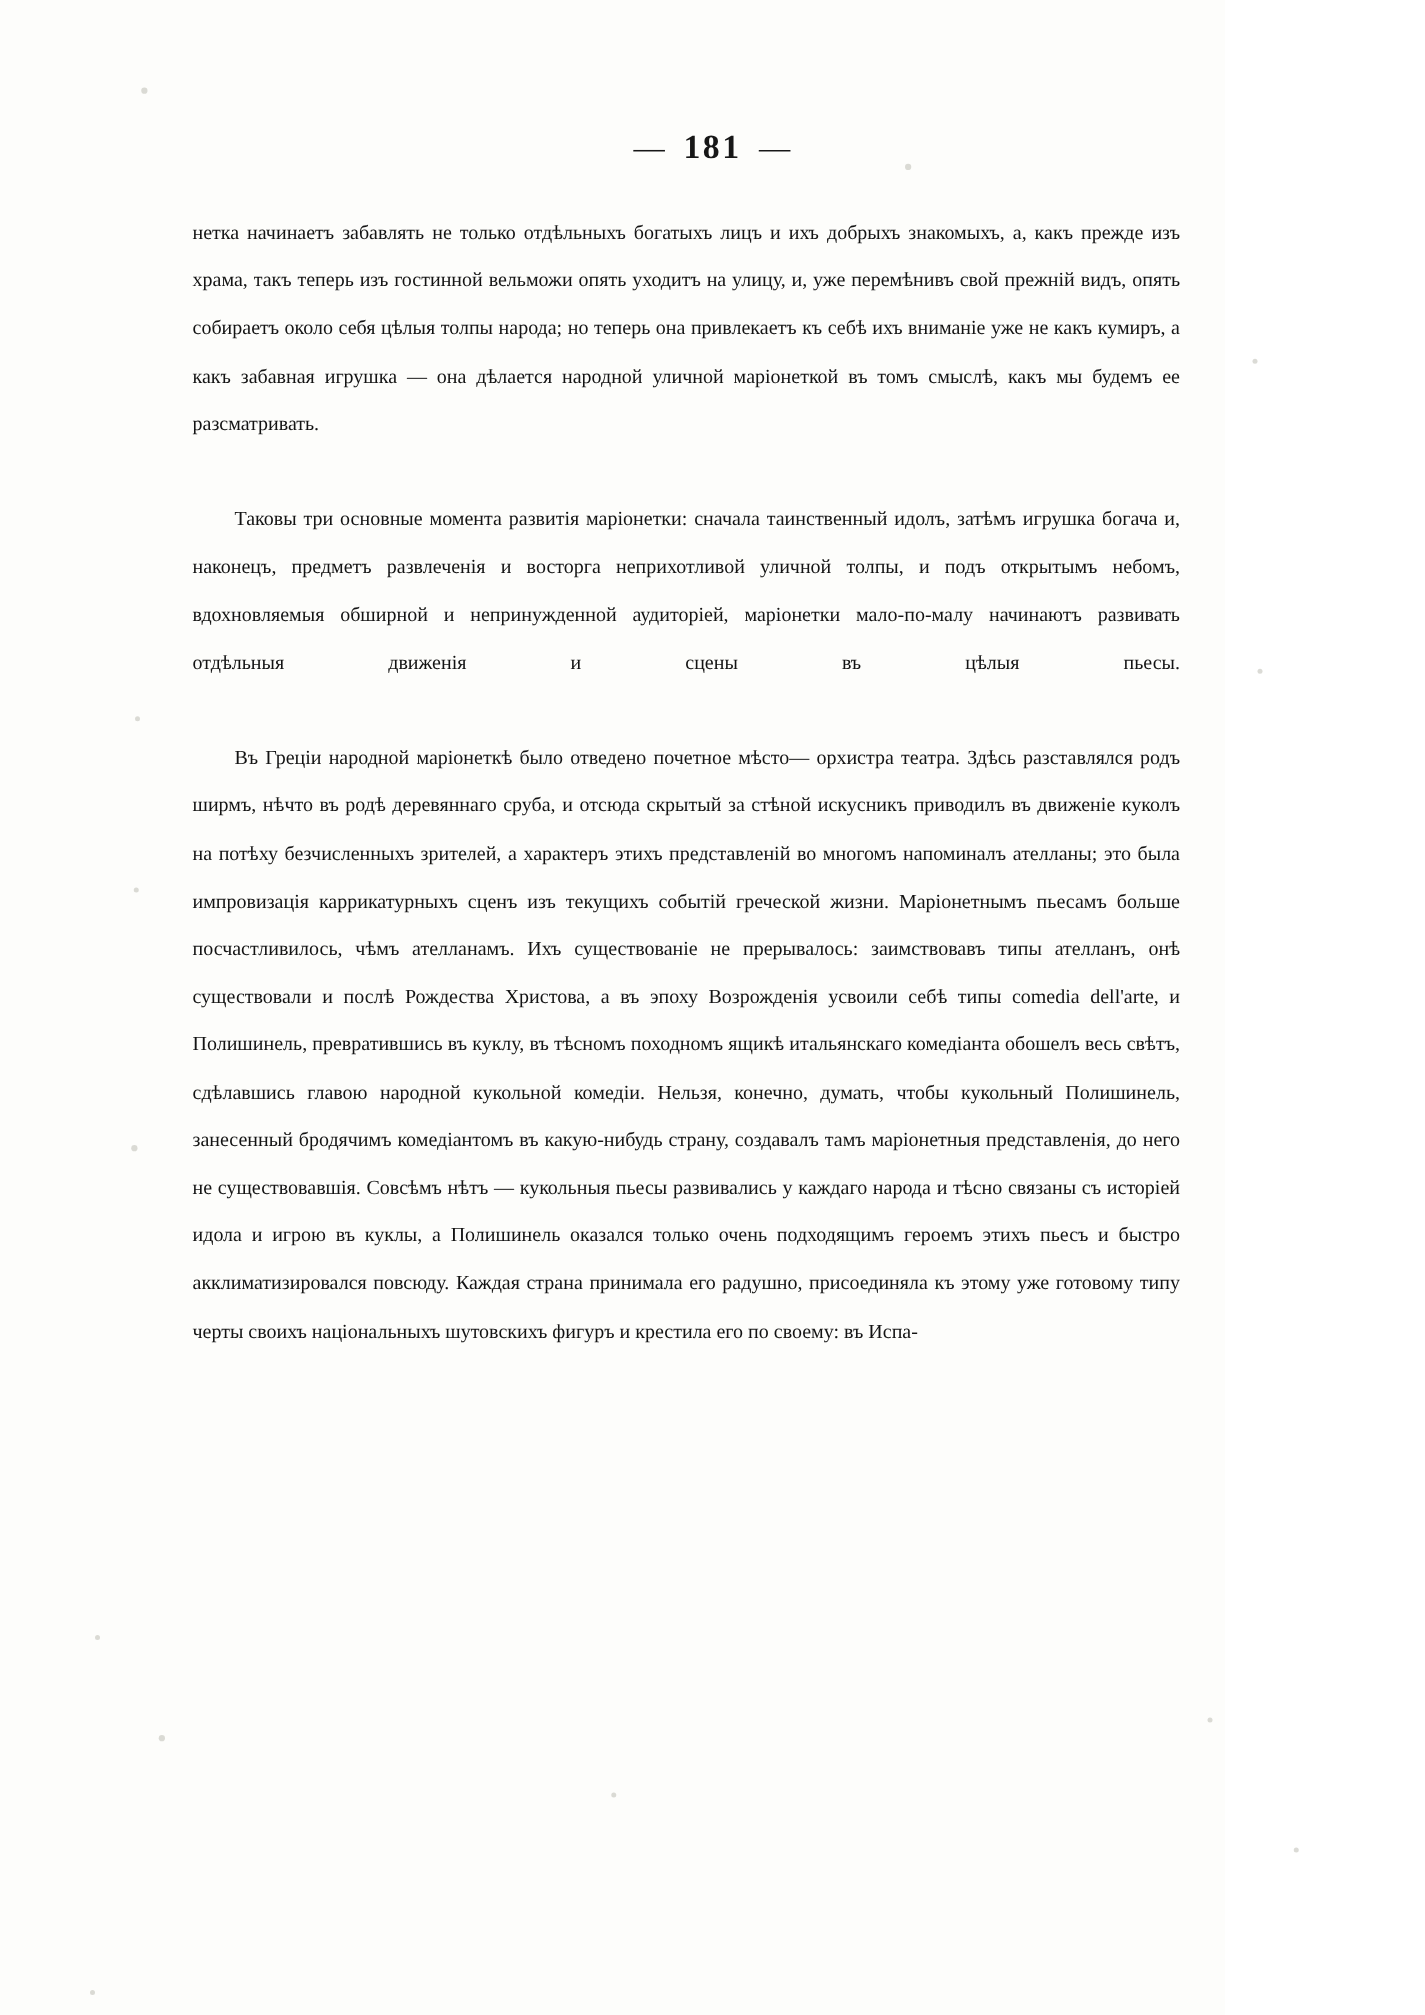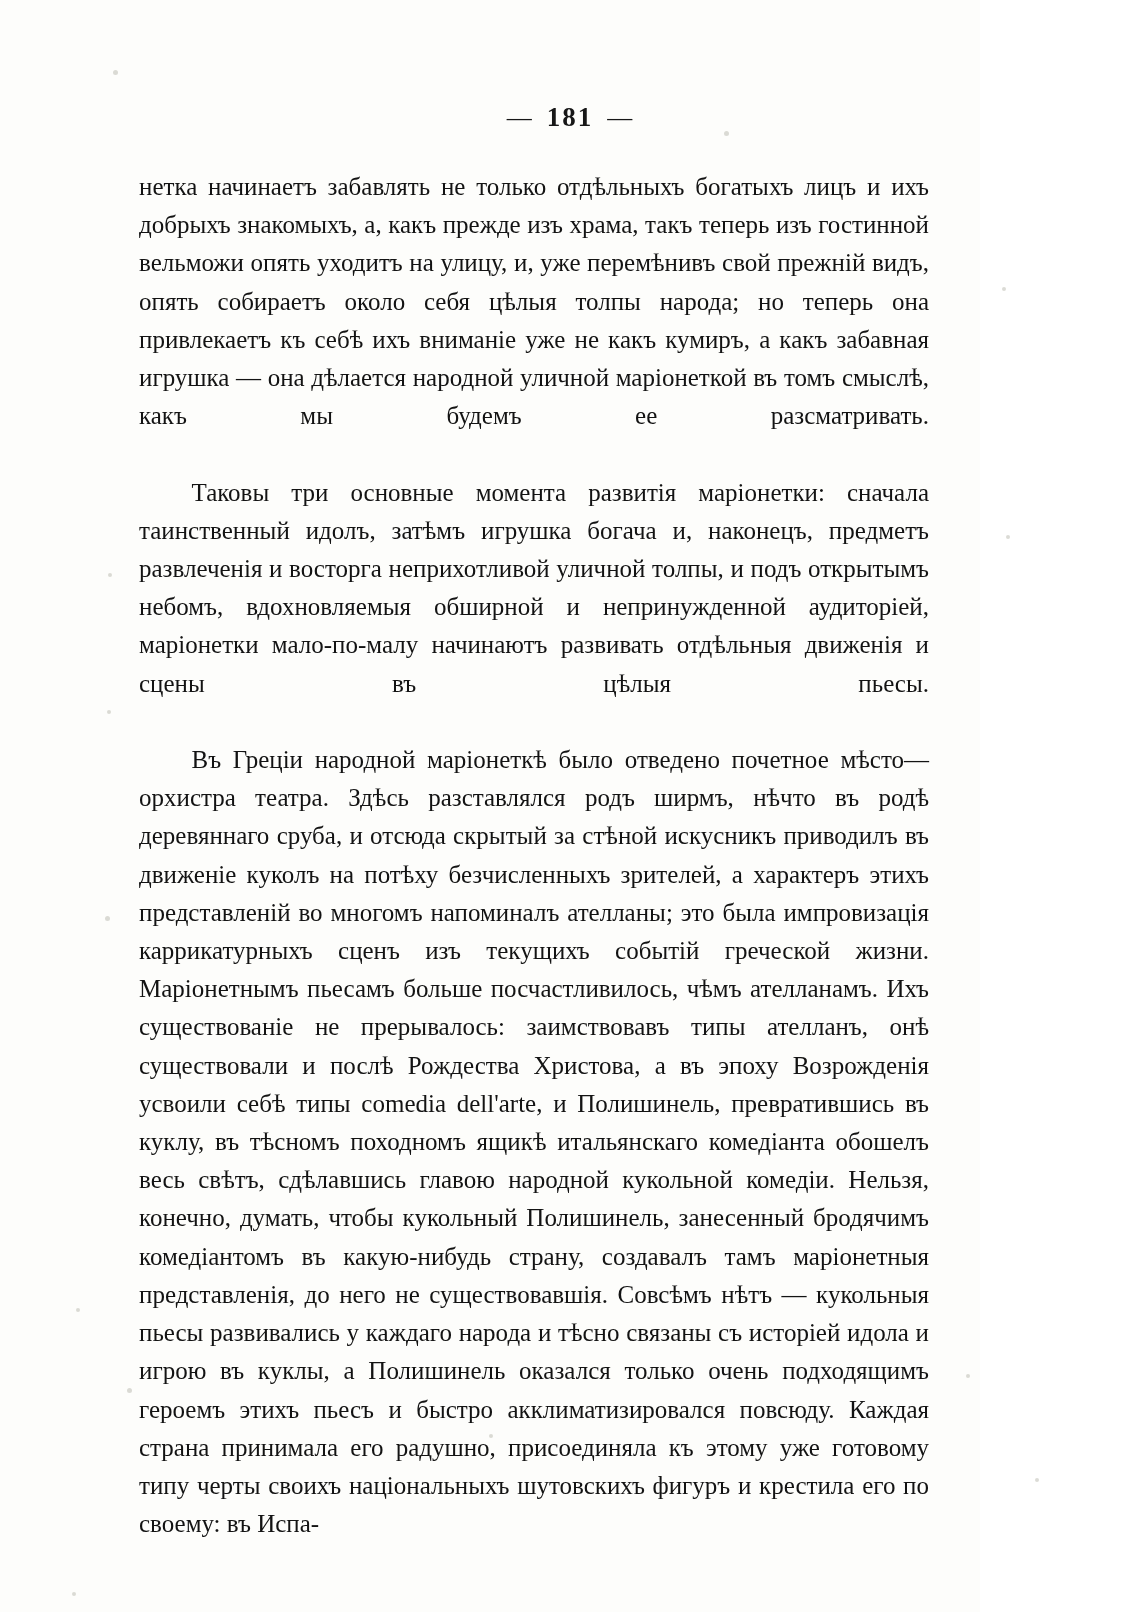--- a/index.html
+++ b/index.html
@@ -46,23 +46,23 @@
     font-size: 25px;
   }
   .page-number {
     display: inline-block;
     font-weight: bold;
     letter-spacing: 2px;
   }
   .body-text {
     position: absolute;
     top: 168px;
-    left: 139px;
+    left: 154px;
     width: 790px;
-    font-size: 25px;
+    font-size: 16px;
     line-height: 38.2px;
     text-align: justify;
     text-justify: inter-word;
     font-family: "Liberation Serif", serif;
     color: #131313;
   }
   .body-text p {
     margin: 0;
     text-indent: 2.1em;
     hyphens: manual;

